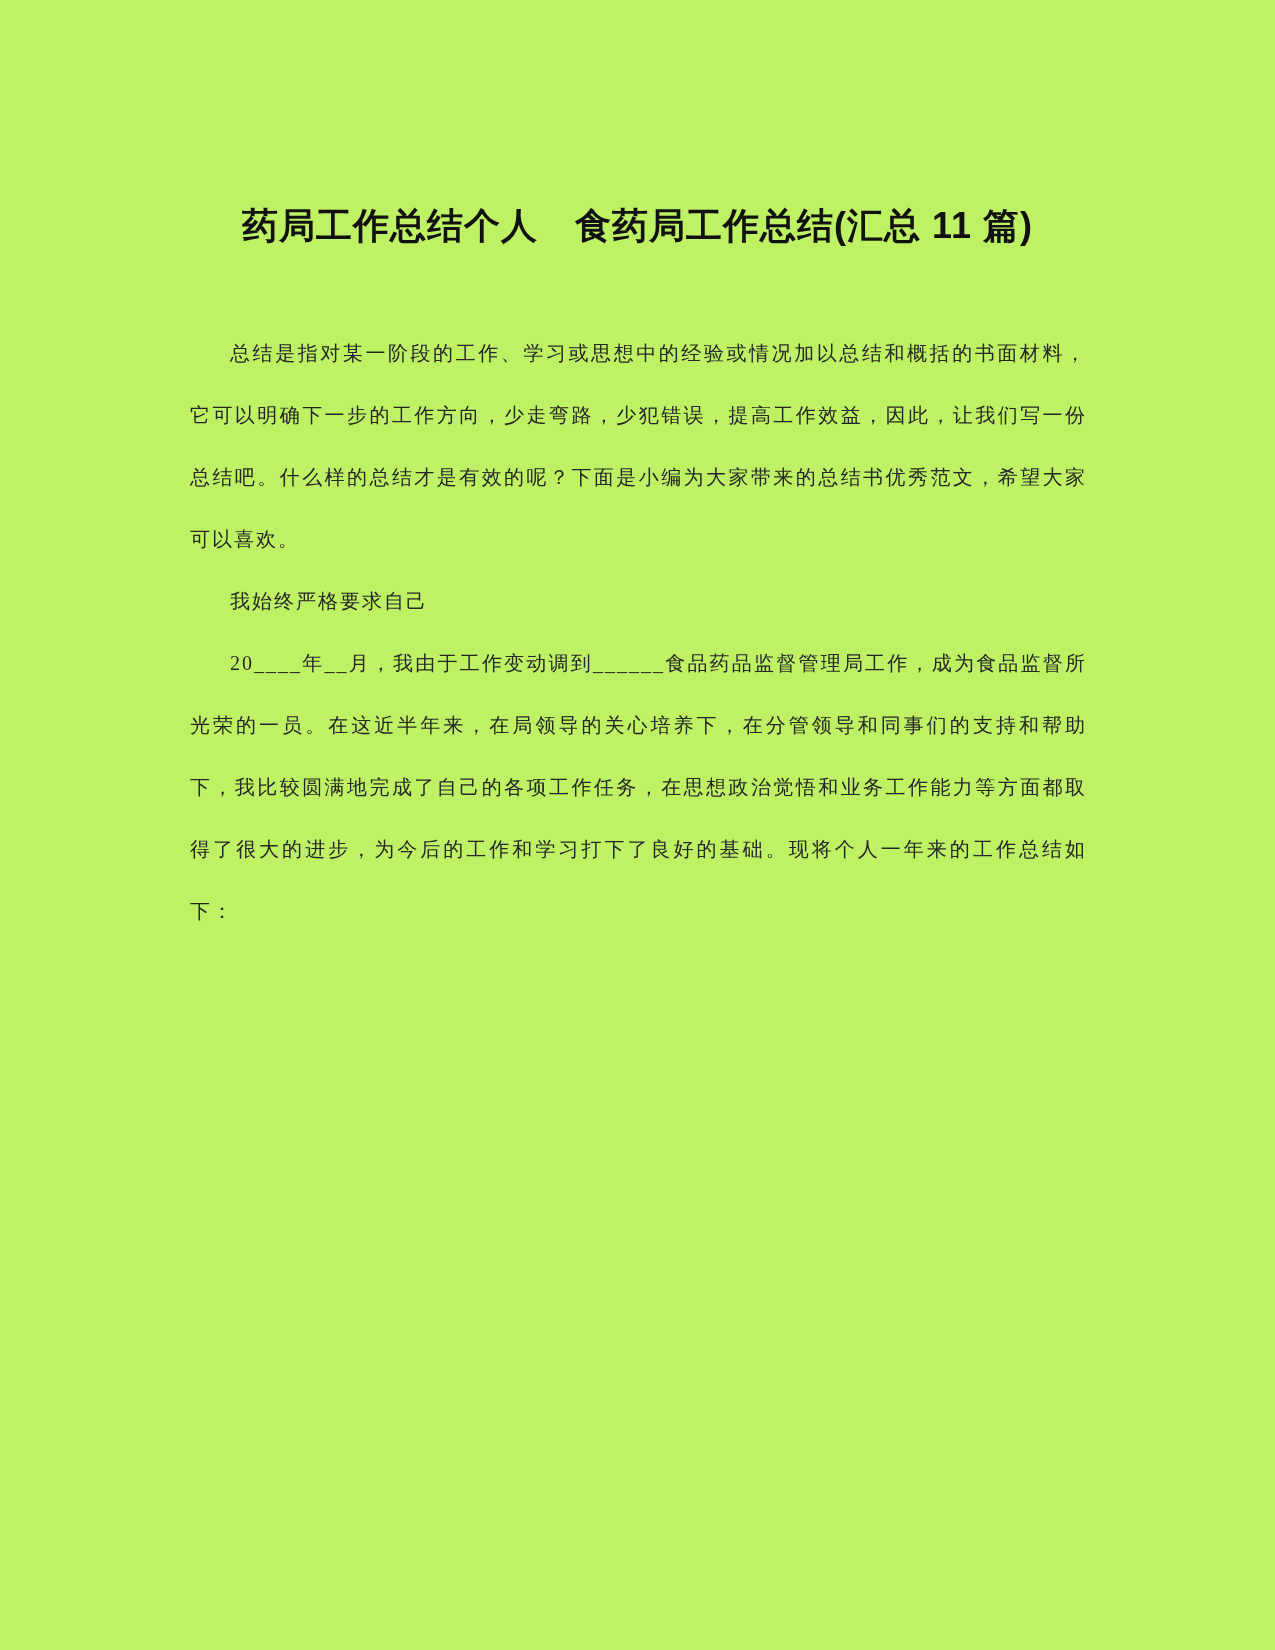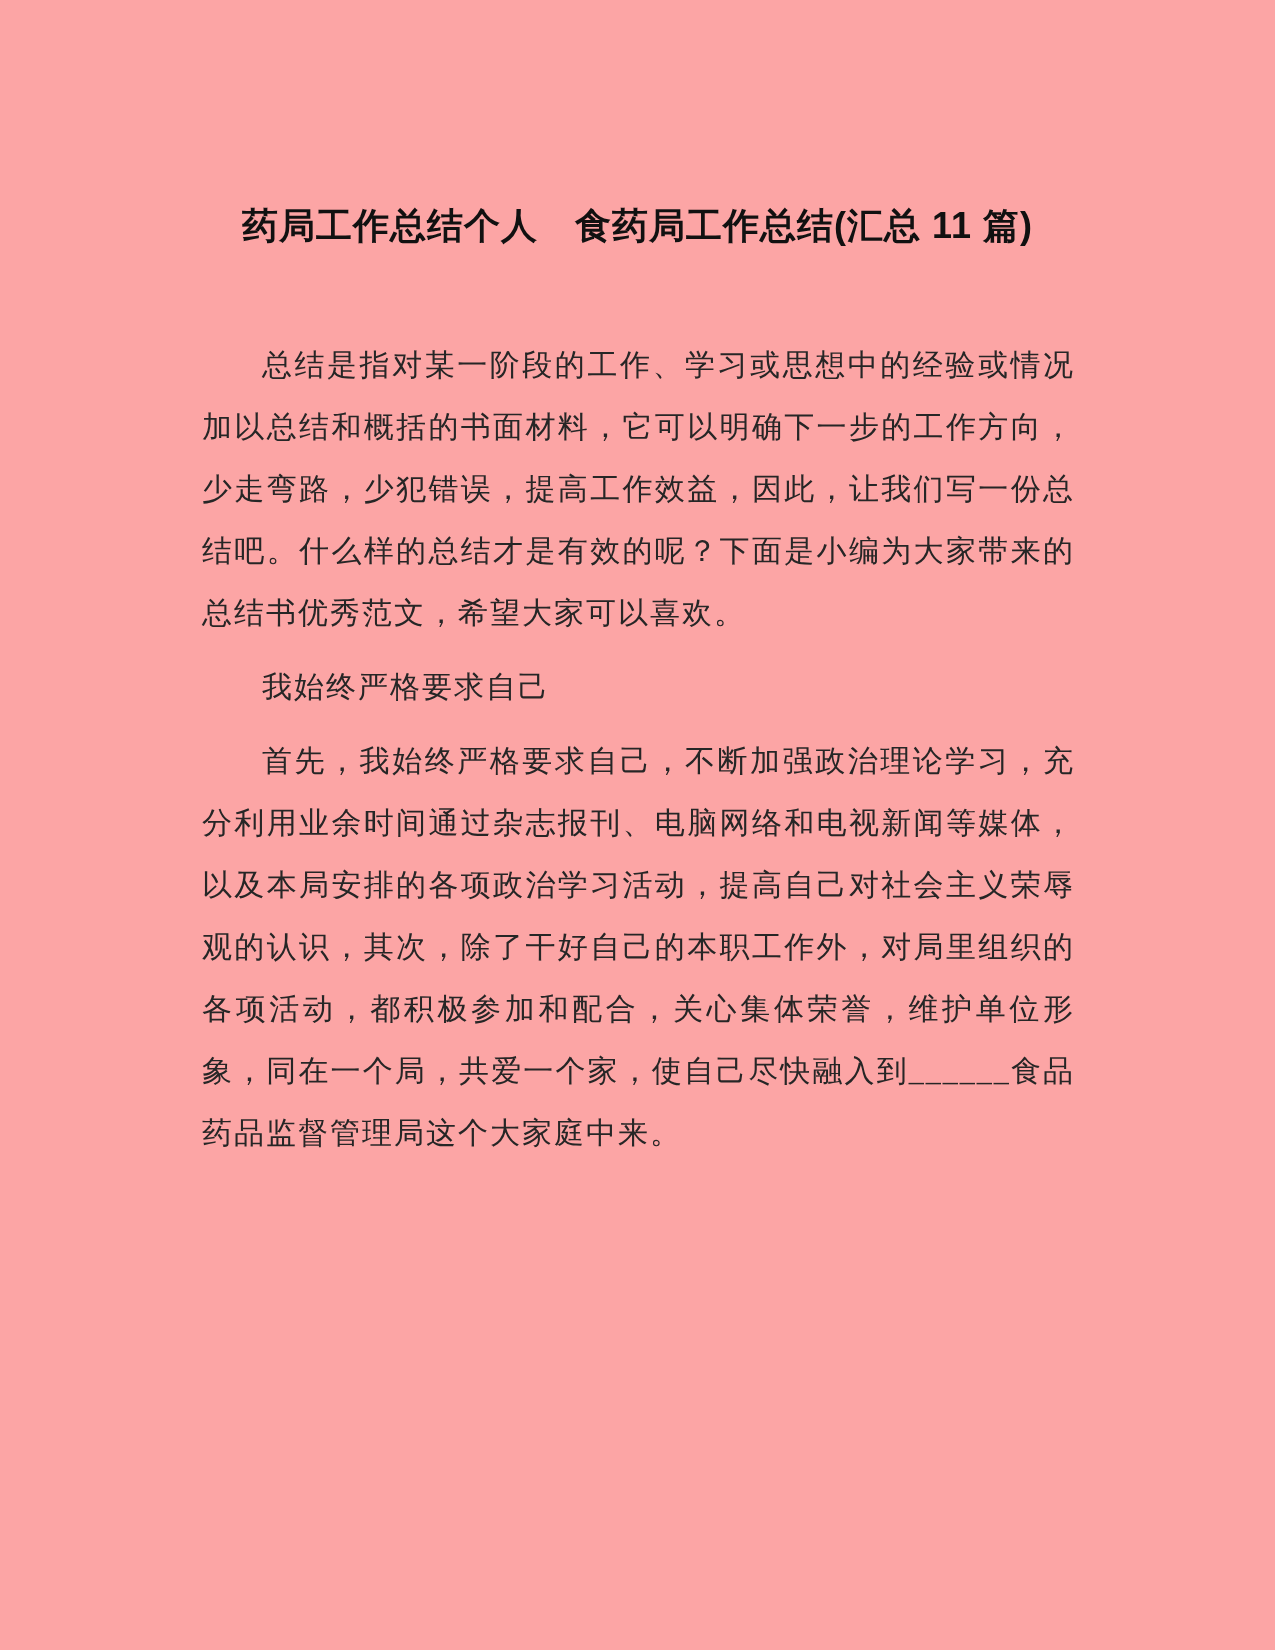--- a/index.html
+++ b/index.html
@@ -4,21 +4,21 @@
 <style>
   html, body {
     margin: 0;
     padding: 0;
     background: #ffffff;
   }
   .page {
     position: relative;
     width: 1275px;
     height: 1650px;
-    background: #fca5a5;
+    background: #bef264;
     overflow: hidden;
     font-family: "Liberation Serif", "DejaVu Serif", serif;
     color: #1f1f1f;
   }
   .doc-title {
     position: absolute;
     top: 202px;
     left: 90px;
     width: 1095px;
     margin: 0;
@@ -31,22 +31,22 @@
     letter-spacing: 1px;
     white-space: nowrap;
   }
   .doc-body {
     position: absolute;
     top: 322px;
     left: 190px;
     width: 897px;
   }
   .para {
-    margin: 12px;
-    font-size: 30px;
+    margin: 0;
+    font-size: 20px;
     line-height: 62px;
     letter-spacing: 2px;
     text-align: justify;
     text-justify: inter-character;
     text-indent: 2em;
     word-break: break-all;
     overflow-wrap: anywhere;
     font-weight: 400;
     color: #262626;
   }
@@ -57,19 +57,19 @@
 <div class="page">
 
   <h1 class="doc-title">药局工作总结个人　食药局工作总结(汇总 11 篇)</h1>
 
   <div class="doc-body">
 
     <p class="para">总结是指对某一阶段的工作、学习或思想中的经验或情况加以总结和概括的书面材料，它可以明确下一步的工作方向，少走弯路，少犯错误，提高工作效益，因此，让我们写一份总结吧。什么样的总结才是有效的呢？下面是小编为大家带来的总结书优秀范文，希望大家可以喜欢。</p>
 
     <p class="para">我始终严格要求自己</p>
 
+    <p class="para">20____年__月，我由于工作变动调到______食品药品监督管理局工作，成为食品监督所光荣的一员。在这近半年来，在局领导的关心培养下，在分管领导和同事们的支持和帮助下，我比较圆满地完成了自己的各项工作任务，在思想政治觉悟和业务工作能力等方面都取得了很大的进步，为今后的工作和学习打下了良好的基础。现将个人一年来的工作总结如下：</p>
 
 
-    <p class="para">首先，我始终严格要求自己，不断加强政治理论学习，充分利用业余时间通过杂志报刊、电脑网络和电视新闻等媒体，以及本局安排的各项政治学习活动，提高自己对社会主义荣辱观的认识，其次，除了干好自己的本职工作外，对局里组织的各项活动，都积极参加和配合，关心集体荣誉，维护单位形象，同在一个局，共爱一个家，使自己尽快融入到______食品药品监督管理局这个大家庭中来。</p>
 
   </div>
 
 </div>
 
 </body></html>

